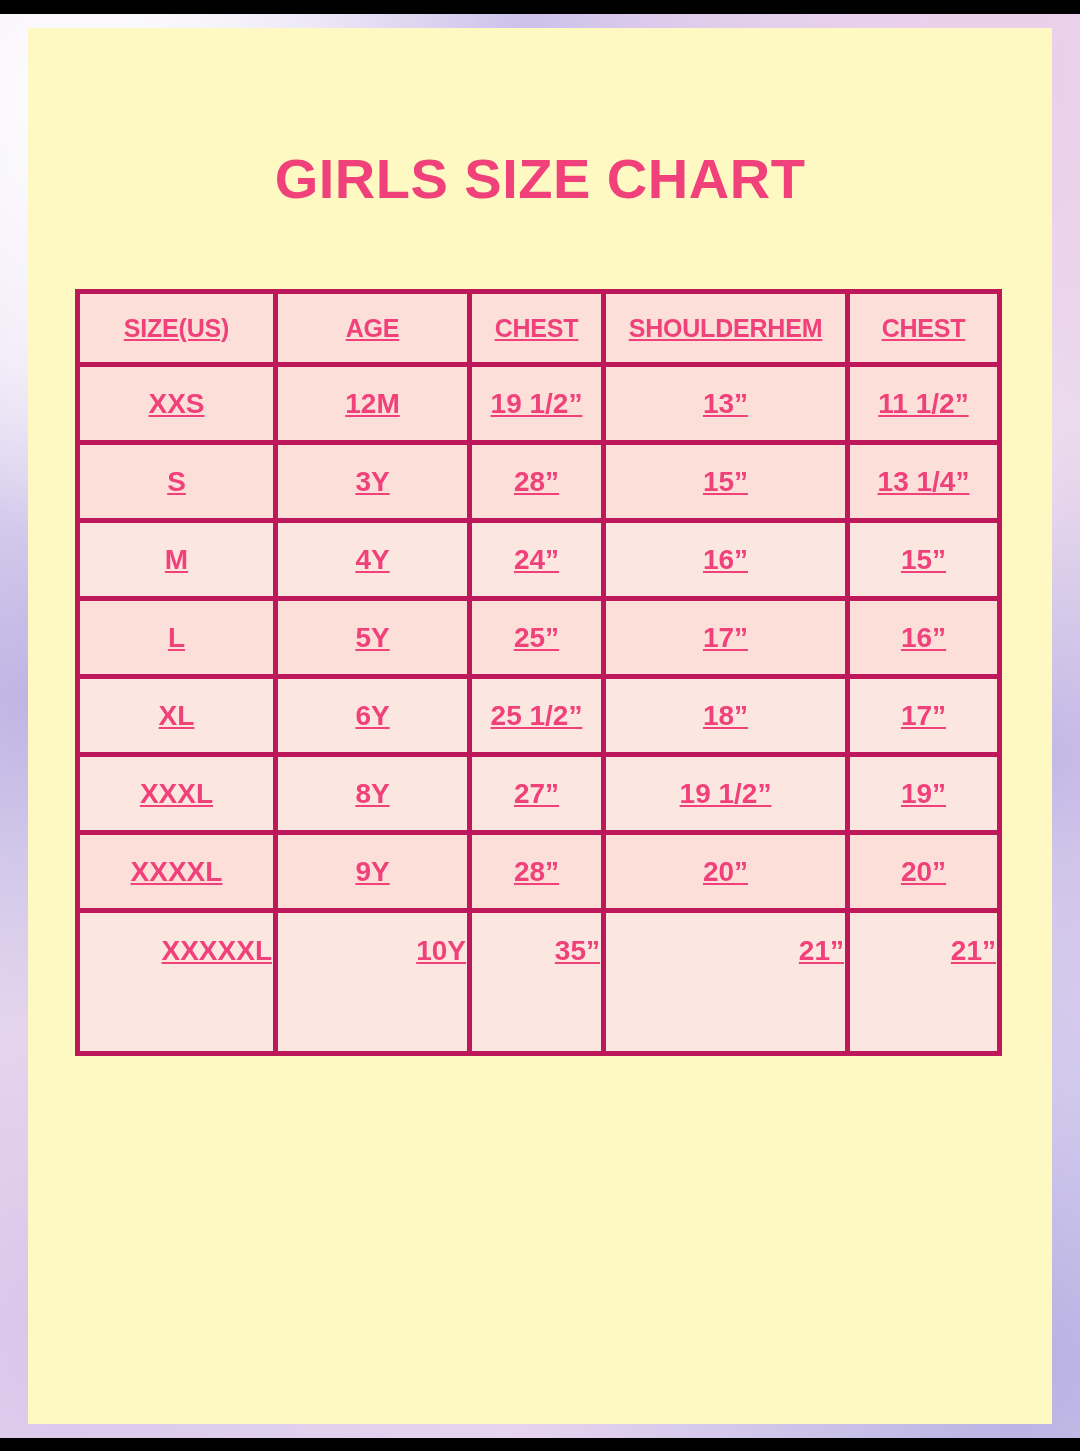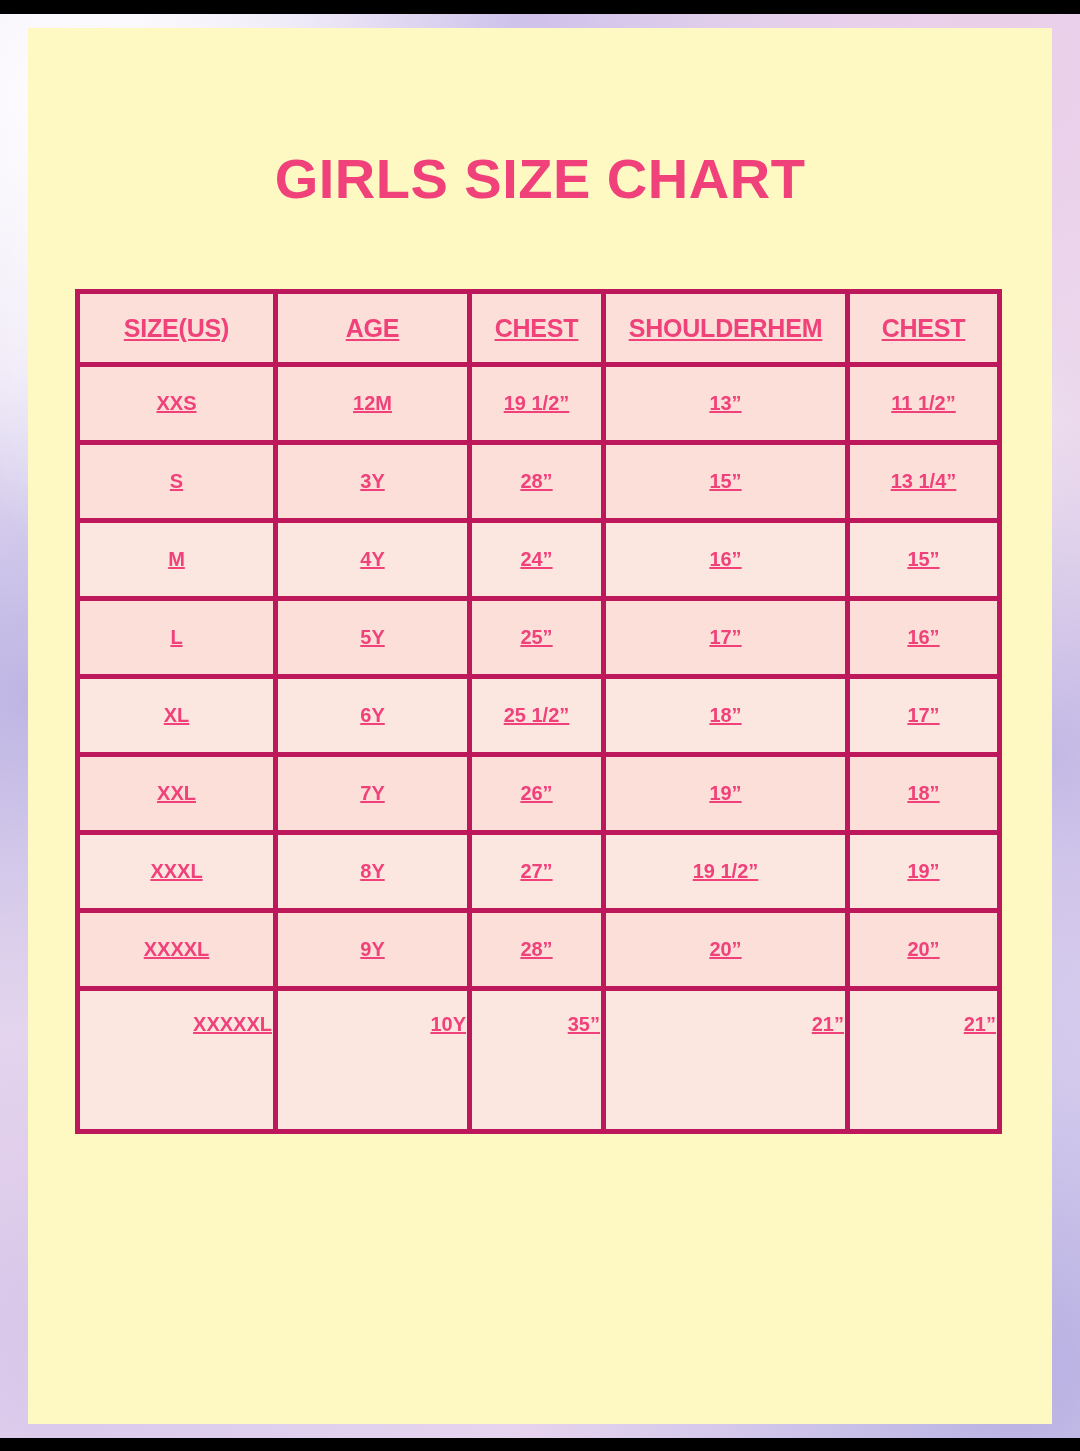--- a/index.html
+++ b/index.html
@@ -94,21 +94,21 @@
     background: #fbdfd8;
     text-decoration: underline;
   }
   table.size-table th {
     height: 66px;
     font-size: 25px;
     letter-spacing: -0.2px;
   }
   table.size-table td {
     height: 71px;
-    font-size: 20px;
+    font-size: 28px;
   }
   table.size-table tr.alt td {
     background: #fce6e0;
   }
   table.size-table tr.last td {
     height: 115px;
     vertical-align: top;
     padding-top: 22px;
     text-align: right;
   }
@@ -171,27 +171,20 @@
           <td>17”</td>
           <td>16”</td>
         </tr>
         <tr class="alt">
           <td>XL</td>
           <td>6Y</td>
           <td>25 1/2”</td>
           <td>18”</td>
           <td>17”</td>
         </tr>
-        <tr>
-          <td>XXL</td>
-          <td>7Y</td>
-          <td>26”</td>
-          <td>19”</td>
-          <td>18”</td>
-        </tr>
         <tr class="alt">
           <td>XXXL</td>
           <td>8Y</td>
           <td>27”</td>
           <td>19 1/2”</td>
           <td>19”</td>
         </tr>
         <tr>
           <td class="cell-xxxxxl">XXXXL</td>
           <td>9Y</td>

